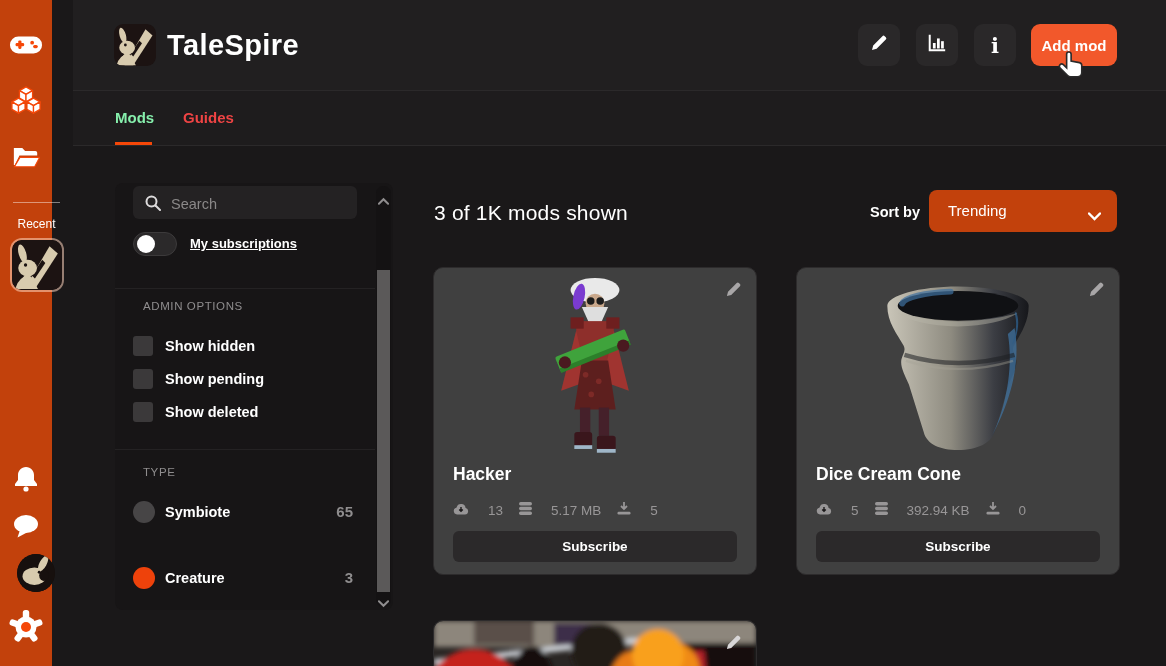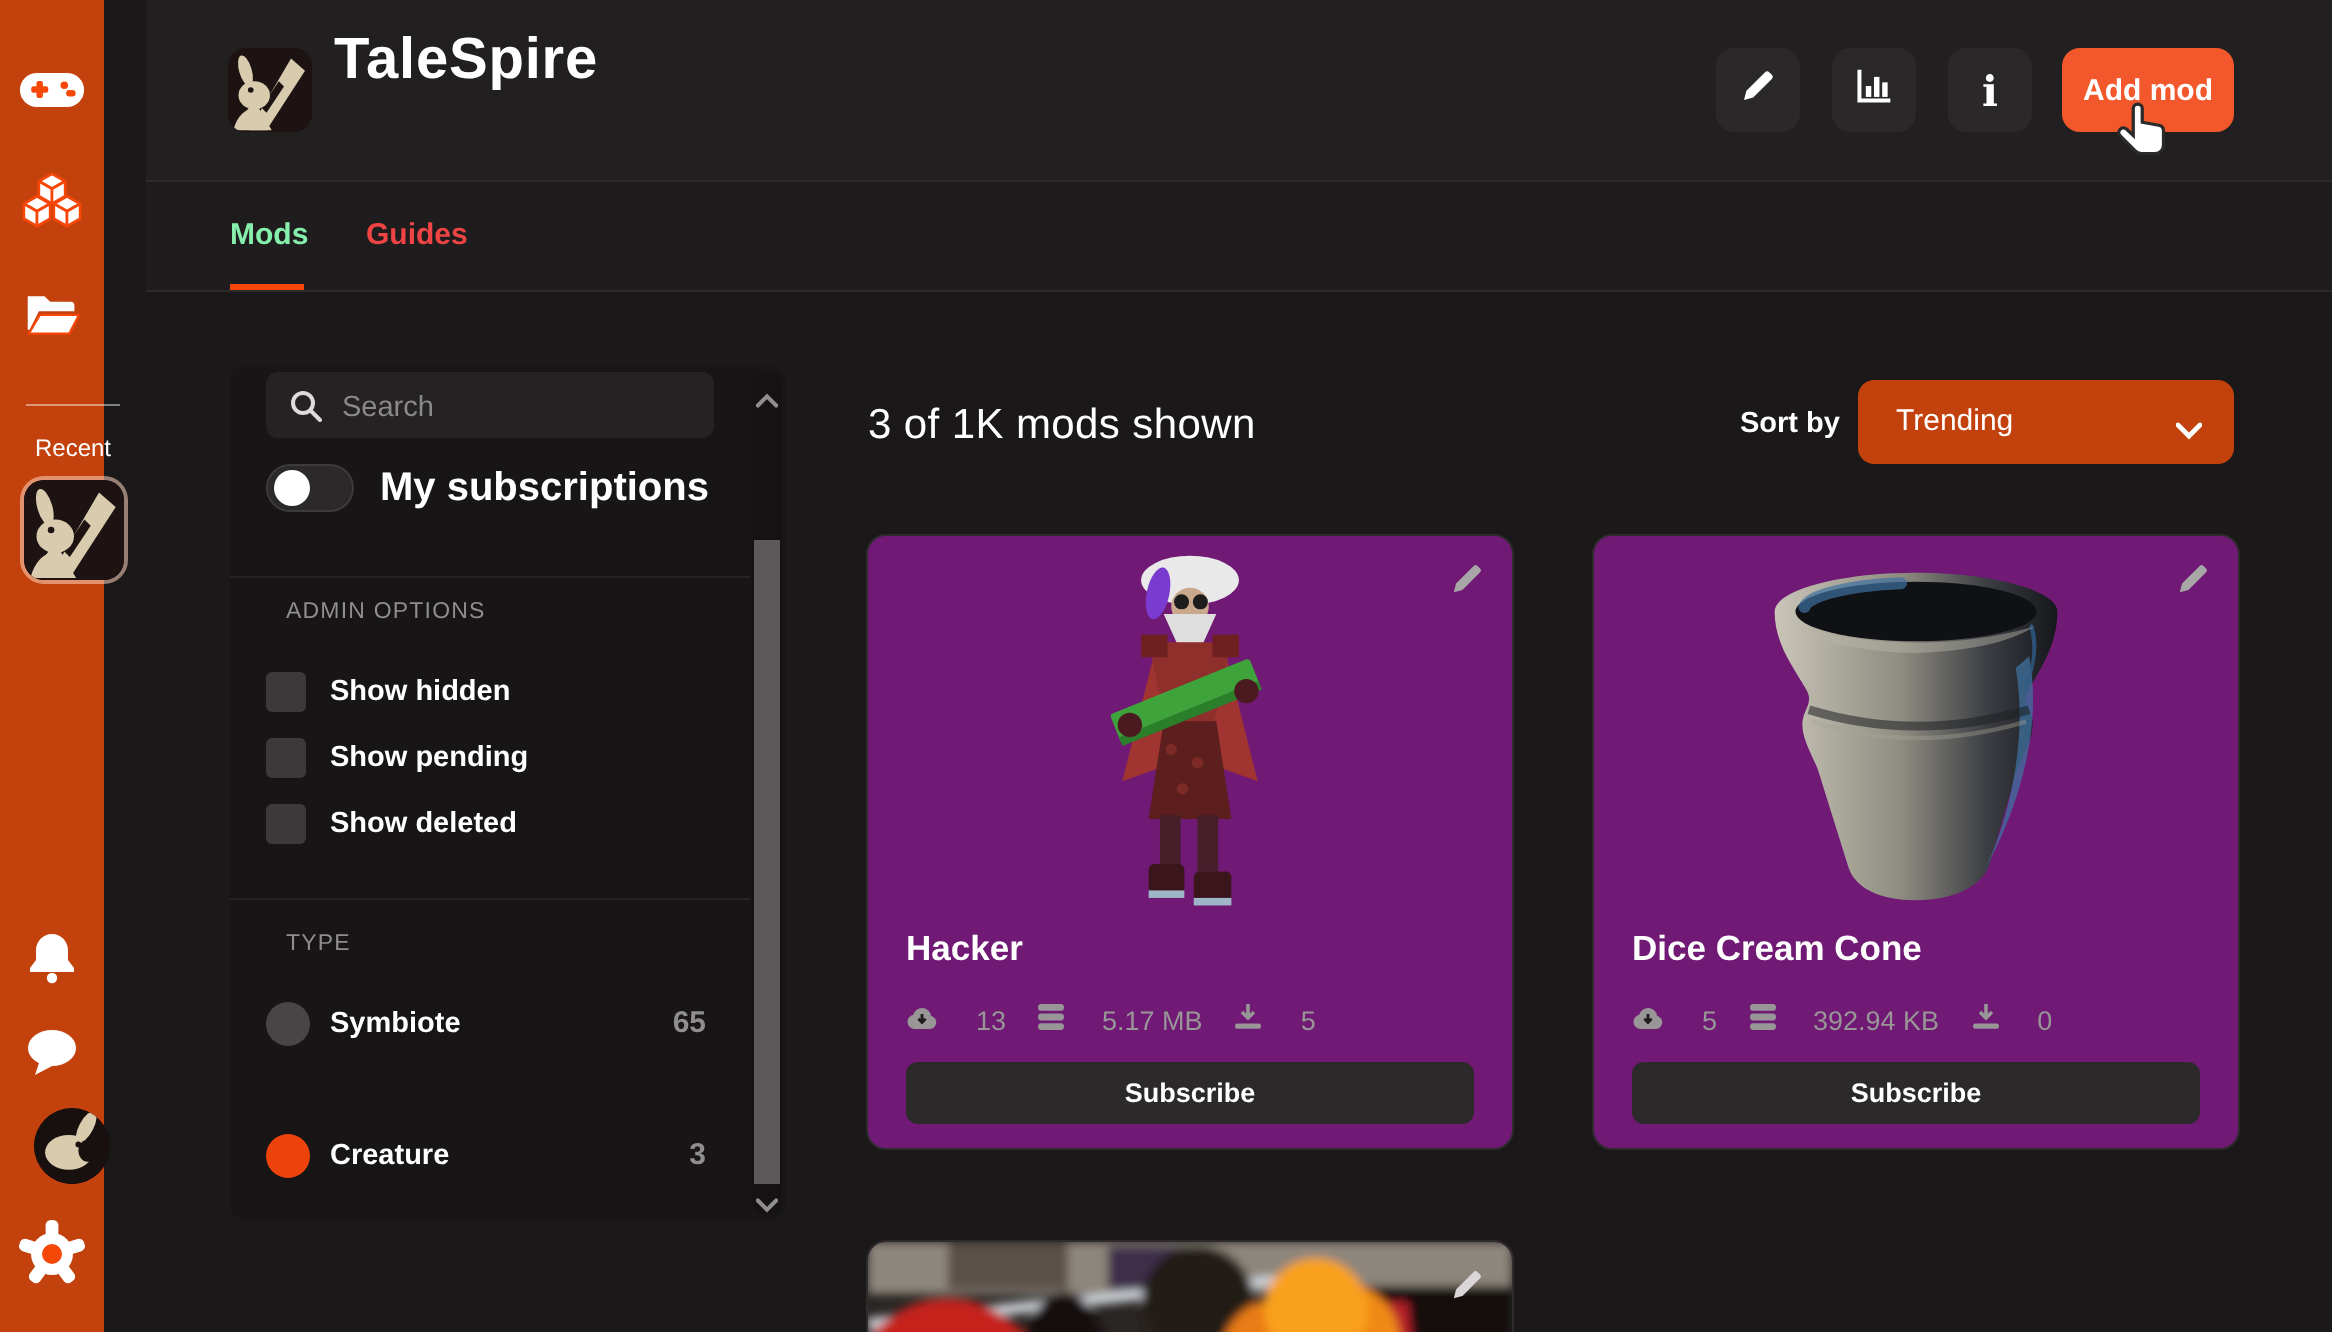--- a/index.html
+++ b/index.html
@@ -10,59 +10,59 @@
   .sidebar{left:0;top:0;width:52px;height:666px;background:#c2410c;}
   .sb-ic{left:50%;transform:translateX(-50%);cursor:pointer;}
   .sb-divider{left:13px;top:202px;width:47px;height:1px;background:rgba(255,255,255,.45);}
   .recent-label{top:217px;width:73px;text-align:center;font-size:12px;color:#fff;}
   .recent-tile{left:12px;top:240px;width:50px;height:50px;border-radius:10px;background:#1c1312;
                box-shadow:0 0 0 2px rgba(255,214,190,.55);overflow:hidden;cursor:pointer;}
   .avatar-circle{left:17px;top:554px;width:38px;height:38px;border-radius:50%;background:#17100e;overflow:hidden;cursor:pointer;}
   
   .header{left:73px;top:0;width:1093px;height:91px;background:#211f20;border-bottom:1px solid #2b292a;box-sizing:border-box;}
   .logo{left:41px;top:24px;width:42px;height:42px;border-radius:9px;overflow:hidden;}
-  .app-title{left:94px;top:14px;font-size:29px;font-weight:700;letter-spacing:.4px;}
+  .app-title{left:94px;top:29px;font-size:29px;font-weight:700;letter-spacing:.4px;}
   .icon-btn{top:24px;width:42px;height:42px;border-radius:9px;background:#2a2829;display:flex;align-items:center;justify-content:center;cursor:pointer;}
   .add-mod{left:958px;top:24px;width:86px;height:42px;border-radius:9px;background:#f2582b;
            font-size:15px;font-weight:700;display:flex;align-items:center;justify-content:center;cursor:pointer;}
   
   .tabbar{left:73px;top:91px;width:1093px;height:55px;background:#1e1c1d;border-bottom:1px solid #2b292a;box-sizing:border-box;}
   .tab{top:0;height:54px;line-height:54px;font-size:15px;font-weight:700;cursor:pointer;}
   .tab-underline{left:42px;bottom:0;width:37px;height:3px;background:#f54708;}
   
   .content{left:73px;top:146px;width:1093px;height:520px;background:#1a1819;}
   
   .panel{left:42px;top:37px;width:278px;height:427px;background:#171516;border-radius:8px;}
   .search-box{left:18px;top:3px;width:224px;height:33px;background:#242223;border-radius:6px;}
   .search-box input{position:absolute;left:36px;top:0;width:180px;height:33px;background:transparent;border:none;outline:none;
                     color:#e8e8e8;font-size:14.5px;font-family:"Liberation Sans",sans-serif;}
   .search-box input::placeholder{color:#8a8888;}
   .toggle-track{left:18px;top:49px;width:44px;height:24px;border-radius:13px;background:#2b292a;border:1px solid #3c3a3b;box-sizing:border-box;cursor:pointer;}
   .toggle-knob{position:absolute;left:3px;top:2px;width:18px;height:18px;border-radius:50%;background:#fff;}
-  .toggle-label{left:75px;top:49px;height:24px;line-height:24px;font-size:20px;font-weight:700;}
+  .toggle-label{left:75px;top:49px;height:24px;line-height:24px;font-size:13px;font-weight:700;text-decoration:underline;}
   .p-divider{left:0;width:260px;height:1px;background:#242223;}
   .section-title{left:28px;font-size:11.5px;color:#8f8d8e;letter-spacing:.6px;text-align:center;}
   .check-row{left:18px;height:20px;cursor:pointer;}
   .checkbox{position:absolute;left:0;top:0;width:20px;height:20px;border-radius:3px;background:#3b393a;}
   .check-label{position:absolute;left:32px;top:0;height:20px;line-height:20px;font-size:14.5px;font-weight:700;white-space:nowrap;}
   .radio-row{left:18px;height:22px;cursor:pointer;width:224px;}
   .radio{position:absolute;left:0;top:0;width:22px;height:22px;border-radius:50%;background:#474546;}
   .radio.sel{background:#ee420b;}
   .radio-label{position:absolute;left:32px;top:0;height:22px;line-height:22px;font-size:14.5px;font-weight:700;white-space:nowrap;}
   .radio-count{position:absolute;right:4px;top:0;height:22px;line-height:22px;font-size:15px;font-weight:700;color:#8f8d8e;}
   .scrollbar{right:2px;top:3px;width:15px;height:421px;background:#141213;border-radius:7px;}
   .scroll-thumb{position:absolute;left:1px;top:84px;width:13px;height:322px;background:#5b5959;cursor:grab;}
   .scroll-chev{position:absolute;left:2px;width:11px;height:8px;cursor:pointer;}
   
   .summary{left:361px;top:55px;height:24px;line-height:24px;font-size:21px;font-weight:500;letter-spacing:.2px;}
   .sortby{left:797px;top:54px;height:24px;line-height:24px;font-size:14.5px;font-weight:700;}
   .dropdown{left:856px;top:44px;width:188px;height:42px;background:#c2410c;border-radius:8px;cursor:pointer;}
   .dropdown .val{position:absolute;left:19px;top:0;height:42px;line-height:42px;font-size:15px;}
   
-  .card{width:324px;height:308px;background:#701a75;border:1px solid #2d2b2c;border-radius:10px;box-sizing:border-box;overflow:hidden;}
+  .card{width:324px;height:308px;background:#404040;border:1px solid #2d2b2c;border-radius:10px;box-sizing:border-box;overflow:hidden;}
   .card-edit{position:absolute;top:13px;right:14px;width:17px;height:17px;cursor:pointer;z-index:3;}
   .card-title{position:absolute;left:19px;top:196px;font-size:17.5px;font-weight:700;}
   .stats{position:absolute;left:19px;top:234px;display:flex;gap:16px;align-items:center;color:#989697;font-size:13.5px;font-weight:500;}
   .stat{display:flex;gap:19px;align-items:center;}
   .subscribe{position:absolute;left:19px;right:19px;top:263px;height:31px;line-height:31px;background:#2b292a;border-radius:6px;
              text-align:center;font-size:13.5px;font-weight:700;cursor:pointer;}
   .card-img{position:absolute;left:50%;transform:translateX(-50%);top:8px;}
   .photo{position:absolute;left:0;top:0;width:322px;height:130px;border-radius:9px 9px 0 0;overflow:hidden;}
   .cursor{left:1056px;top:50px;width:30px;height:30px;z-index:60;pointer-events:none;}
 </style>

